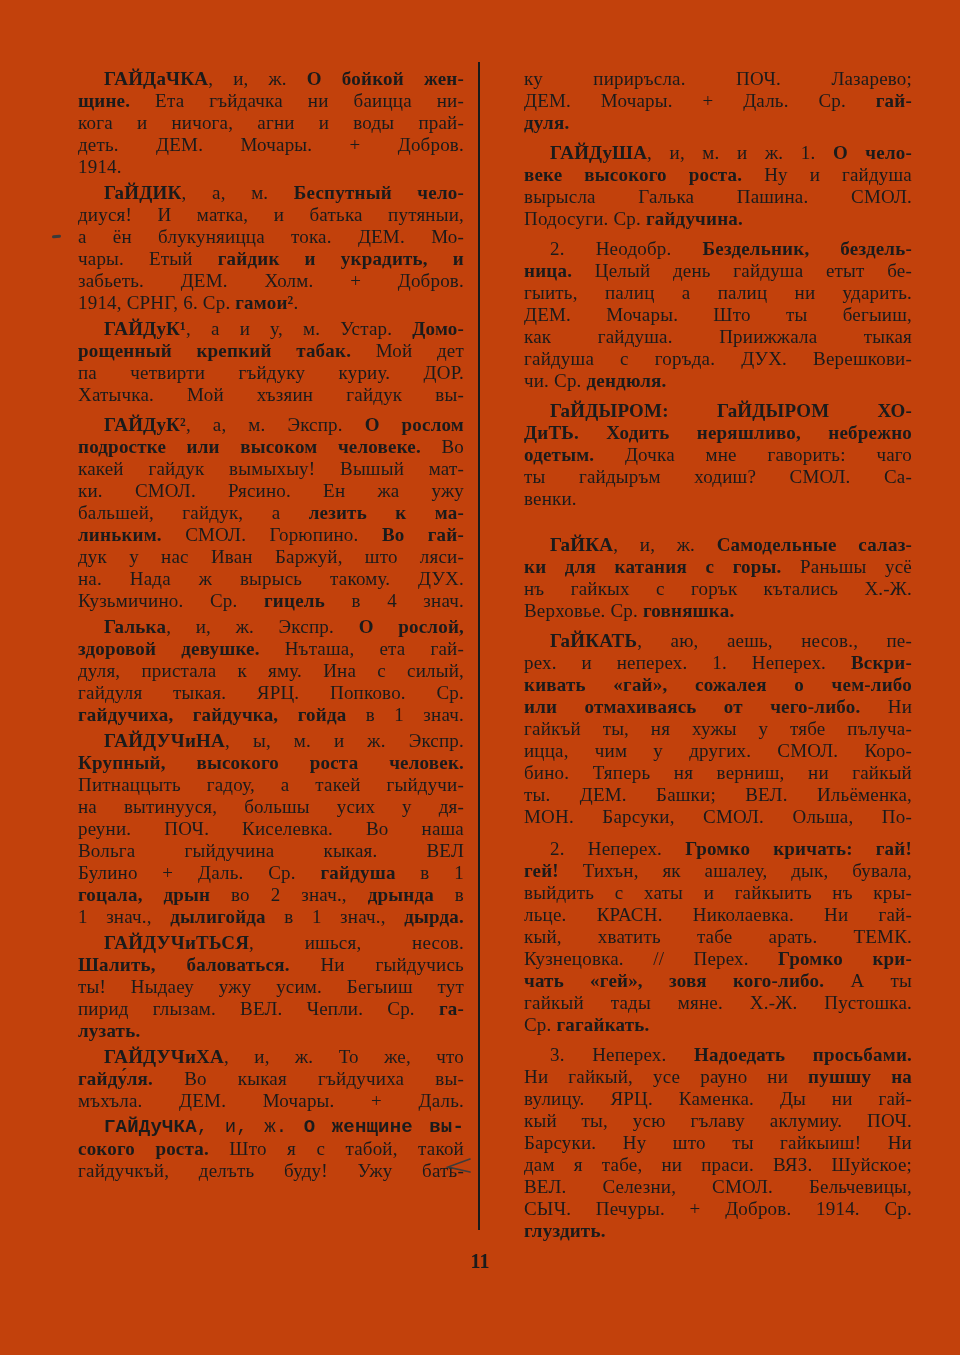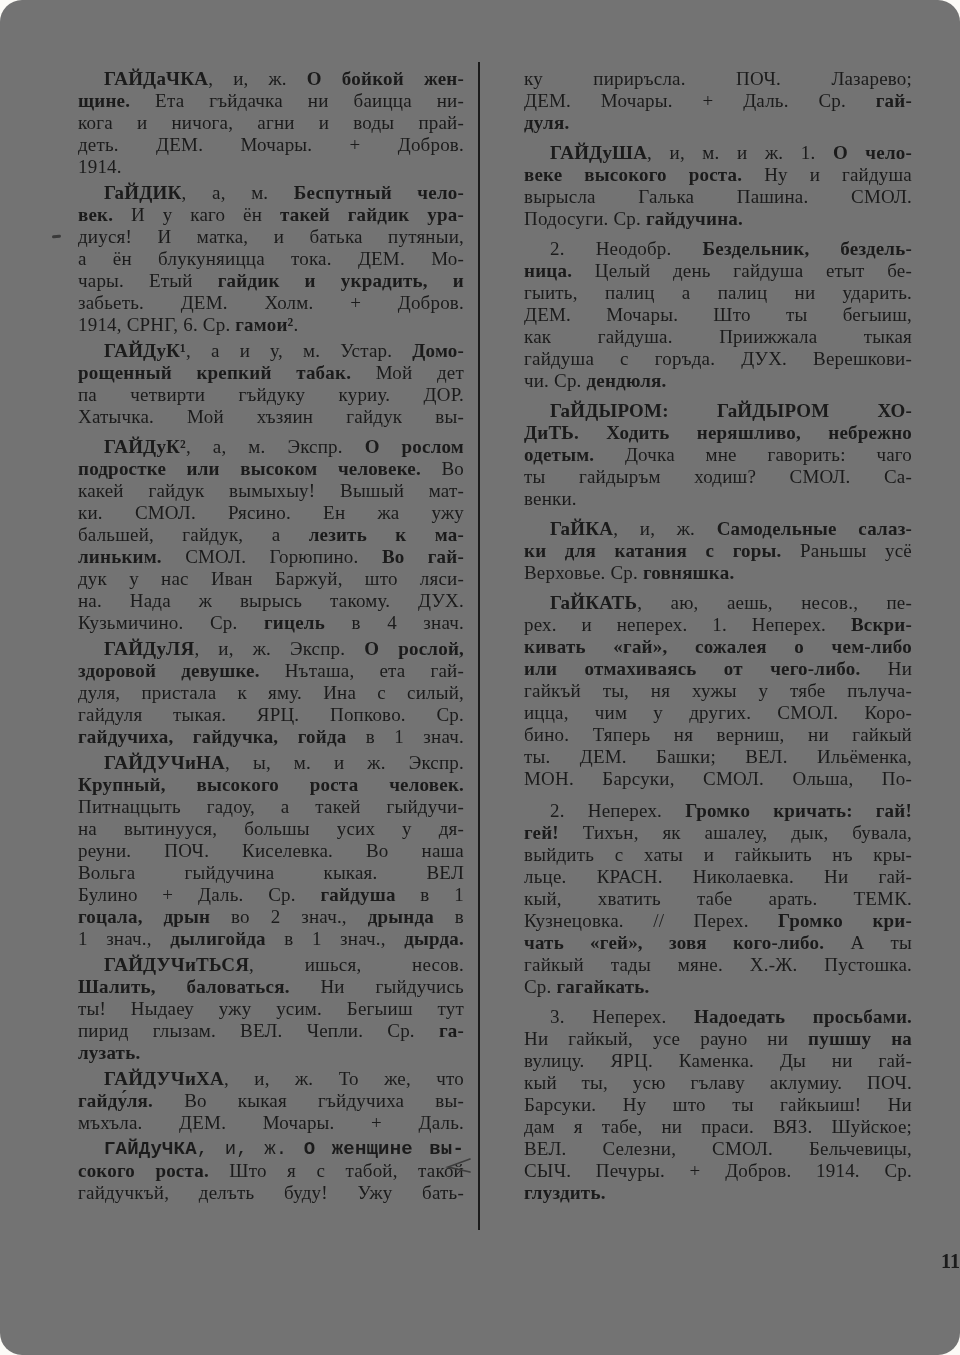--- a/index.html
+++ b/index.html
@@ -22,62 +22,61 @@
   .line{min-height:22px;}
   .just{text-align:justify;text-align-last:justify;}
   .ind{text-indent:26px;}
   .b{font-weight:700;}
   .divider{
     position:absolute;left:478px;top:62px;width:2px;height:1168px;
     background:#1a1a1a;
   }
   .page-number{
     position:absolute;top:1250px;left:0;width:960px;
-    text-align:right;font-size:20px;font-weight:700;color:#1b1b1b;
+    text-align:center;font-size:20px;font-weight:700;color:#1b1b1b;
   }
   .margin-dash{
     position:absolute;left:52px;top:235px;width:9px;height:3px;
     background:#3a3a3a;border-radius:2px;transform:rotate(-6deg);
   }
   .pencil-mark{
     position:absolute;left:443px;top:1155px;width:30px;height:24px;
   }
 </style>
 </head>
 <body>
 
-<div class="page" style="background: #737373; color: rgb(27, 27, 27); border-radius: 22px;">
+<div class="page" style="background: #c2410c; color: rgb(27, 27, 27);">
 
   <div class="col col-left">
       <div class="line just ind"><span class="b">ГАЙДаЧКА</span><span>, и, ж. </span><span class="b">О бойкой жен-</span></div>
       <div class="line just"><span class="b">щине.</span><span> Ета гъйдачка ни баицца ни-</span></div>
       <div class="line just"><span>кога и ничога, агни и воды прай-</span></div>
       <div class="line just"><span>деть. ДЕМ. Мочары. + Добров.</span></div>
       <div class="line"><span>1914.</span></div>
       <div class="line just ind" style="margin-top: 4px;"><span class="b">ГаЙДИК</span><span>, а, м. </span><span class="b">Беспутный чело-</span></div>
-      <div class="line just"><span class="b">век.</span><span> И у каго ён </span><span class="b">такей гайдик ура-</span></div>
       <div class="line just"><span>диуся! И матка, и батька путяныи,</span></div>
       <div class="line just"><span>а ён блукуняицца тока. ДЕМ. Мо-</span></div>
       <div class="line just"><span>чары. Етый </span><span class="b">гайдик и украдить, и</span></div>
       <div class="line just"><span>забьеть. ДЕМ. Холм. + Добров.</span></div>
       <div class="line"><span>1914, СРНГ, 6. Ср. </span><span class="b">гамои²</span><span>.</span></div>
       <div class="line just ind" style="margin-top: 4px;"><span class="b">ГАЙДуК¹</span><span>, а и у, м. Устар. </span><span class="b">Домо-</span></div>
       <div class="line just"><span class="b">рощенный крепкий табак.</span><span> Мой дет</span></div>
       <div class="line just"><span>па четвирти гъйдуку куриу. ДОР.</span></div>
       <div class="line just"><span>Хатычка. Мой хъзяин гайдук вы-</span></div>
       <div class="line just ind" style="margin-top: 8px;"><span class="b">ГАЙДуК²</span><span>, а, м. Экспр. </span><span class="b">О рослом</span></div>
       <div class="line just"><span class="b">подростке или высоком человеке.</span><span> Во</span></div>
       <div class="line just"><span>какей гайдук вымыхыу! Вышый мат-</span></div>
       <div class="line just"><span>ки. СМОЛ. Рясино. Ен жа ужу</span></div>
       <div class="line just"><span>бальшей, гайдук, а </span><span class="b">лезить к ма-</span></div>
       <div class="line just"><span class="b">линьким.</span><span> СМОЛ. Горюпино. </span><span class="b">Во гай-</span></div>
       <div class="line just"><span>дук у нас Иван Баржуй, што ляси-</span></div>
       <div class="line just"><span>на. Нада ж вырысь такому. ДУХ.</span></div>
       <div class="line just"><span>Кузьмичино. Ср. </span><span class="b">гицель</span><span> в 4 знач.</span></div>
-      <div class="line just ind" style="margin-top: 4px;"><span class="b">ГАЙДуЛЯ</span><span>, и, ж. Экспр. </span><span class="b">О рослой,</span></div>
+      <div class="line just ind" style="margin-top: 4px;"><span class="b">Галька</span><span>, и, ж. Экспр. </span><span class="b">О рослой,</span></div>
       <div class="line just"><span class="b">здоровой девушке.</span><span> Нъташа, ета гай-</span></div>
       <div class="line just"><span>дуля, пристала к яму. Ина с силый,</span></div>
       <div class="line just"><span>гайдуля тыкая. ЯРЦ. Попково. Ср.</span></div>
       <div class="line just"><span class="b">гайдучиха, гайдучка, гойда</span><span> в 1 знач.</span></div>
       <div class="line just ind" style="margin-top: 4px;"><span class="b">ГАЙДУЧиНА</span><span>, ы, м. и ж. Экспр.</span></div>
       <div class="line just"><span class="b">Крупный, высокого роста человек.</span></div>
       <div class="line just"><span>Питнаццыть гадоу, а такей гыйдучи-</span></div>
       <div class="line just"><span>на вытинууся, большы усих у дя-</span></div>
       <div class="line just"><span>реуни. ПОЧ. Киселевка. Во наша</span></div>
       <div class="line just"><span>Вольга гыйдучина кыкая. ВЕЛ</span></div>
@@ -112,22 +111,23 @@
       <div class="line just"><span>гыить, палиц а палиц ни ударить.</span></div>
       <div class="line just"><span>ДЕМ. Мочары. Што ты бегыиш,</span></div>
       <div class="line just"><span>как гайдуша. Приижжала тыкая</span></div>
       <div class="line just"><span>гайдуша с горъда. ДУХ. Верешкови-</span></div>
       <div class="line"><span>чи. Ср. </span><span class="b">дендюля.</span></div>
       <div class="line just ind" style="margin-top: 8px;"><span class="b">ГаЙДЫРОМ: ГаЙДЫРОМ ХО-</span></div>
       <div class="line just"><span class="b">ДиТЬ. Ходить неряшливо, небрежно</span></div>
       <div class="line just"><span class="b">одетым.</span><span> Дочка мне гаворить: чаго</span></div>
       <div class="line just"><span>ты гайдыръм ходиш? СМОЛ. Са-</span></div>
       <div class="line"><span>венки.</span></div>
-      <div class="line just ind" style="margin-top: 8px;"><span class="b">ГаЙКА</span><span>, и, ж. </span><span class="b">Самодельные салаз-</span></div>
+      <div class="line just ind" style="margin-top: 24px;"><span class="b">ГаЙКА</span><span>, и, ж. </span><span class="b">Самодельные салаз-</span></div>
       <div class="line just"><span class="b">ки для катания с горы.</span><span> Раньшы усё</span></div>
+      <div class="line just"><span>нъ гайкых с горък кътались Х.-Ж.</span></div>
       <div class="line"><span>Верховье. Ср. </span><span class="b">говняшка.</span></div>
       <div class="line just ind" style="margin-top: 8px;"><span class="b">ГаЙКАТЬ</span><span>, аю, аешь, несов., пе-</span></div>
       <div class="line just"><span>рех. и неперех. 1. Неперех. </span><span class="b">Вскри-</span></div>
       <div class="line just"><span class="b">кивать «гай», сожалея о чем-либо</span></div>
       <div class="line just"><span class="b">или отмахиваясь от чего-либо.</span><span> Ни</span></div>
       <div class="line just"><span>гайкъй ты, ня хужы у тябе пълуча-</span></div>
       <div class="line just"><span>ицца, чим у других. СМОЛ. Коро-</span></div>
       <div class="line just"><span>бино. Тяперь ня верниш, ни гайкый</span></div>
       <div class="line just"><span>ты. ДЕМ. Башки; ВЕЛ. Ильёменка,</span></div>
       <div class="line just"><span>МОН. Барсуки, СМОЛ. Ольша, По-</span></div>

